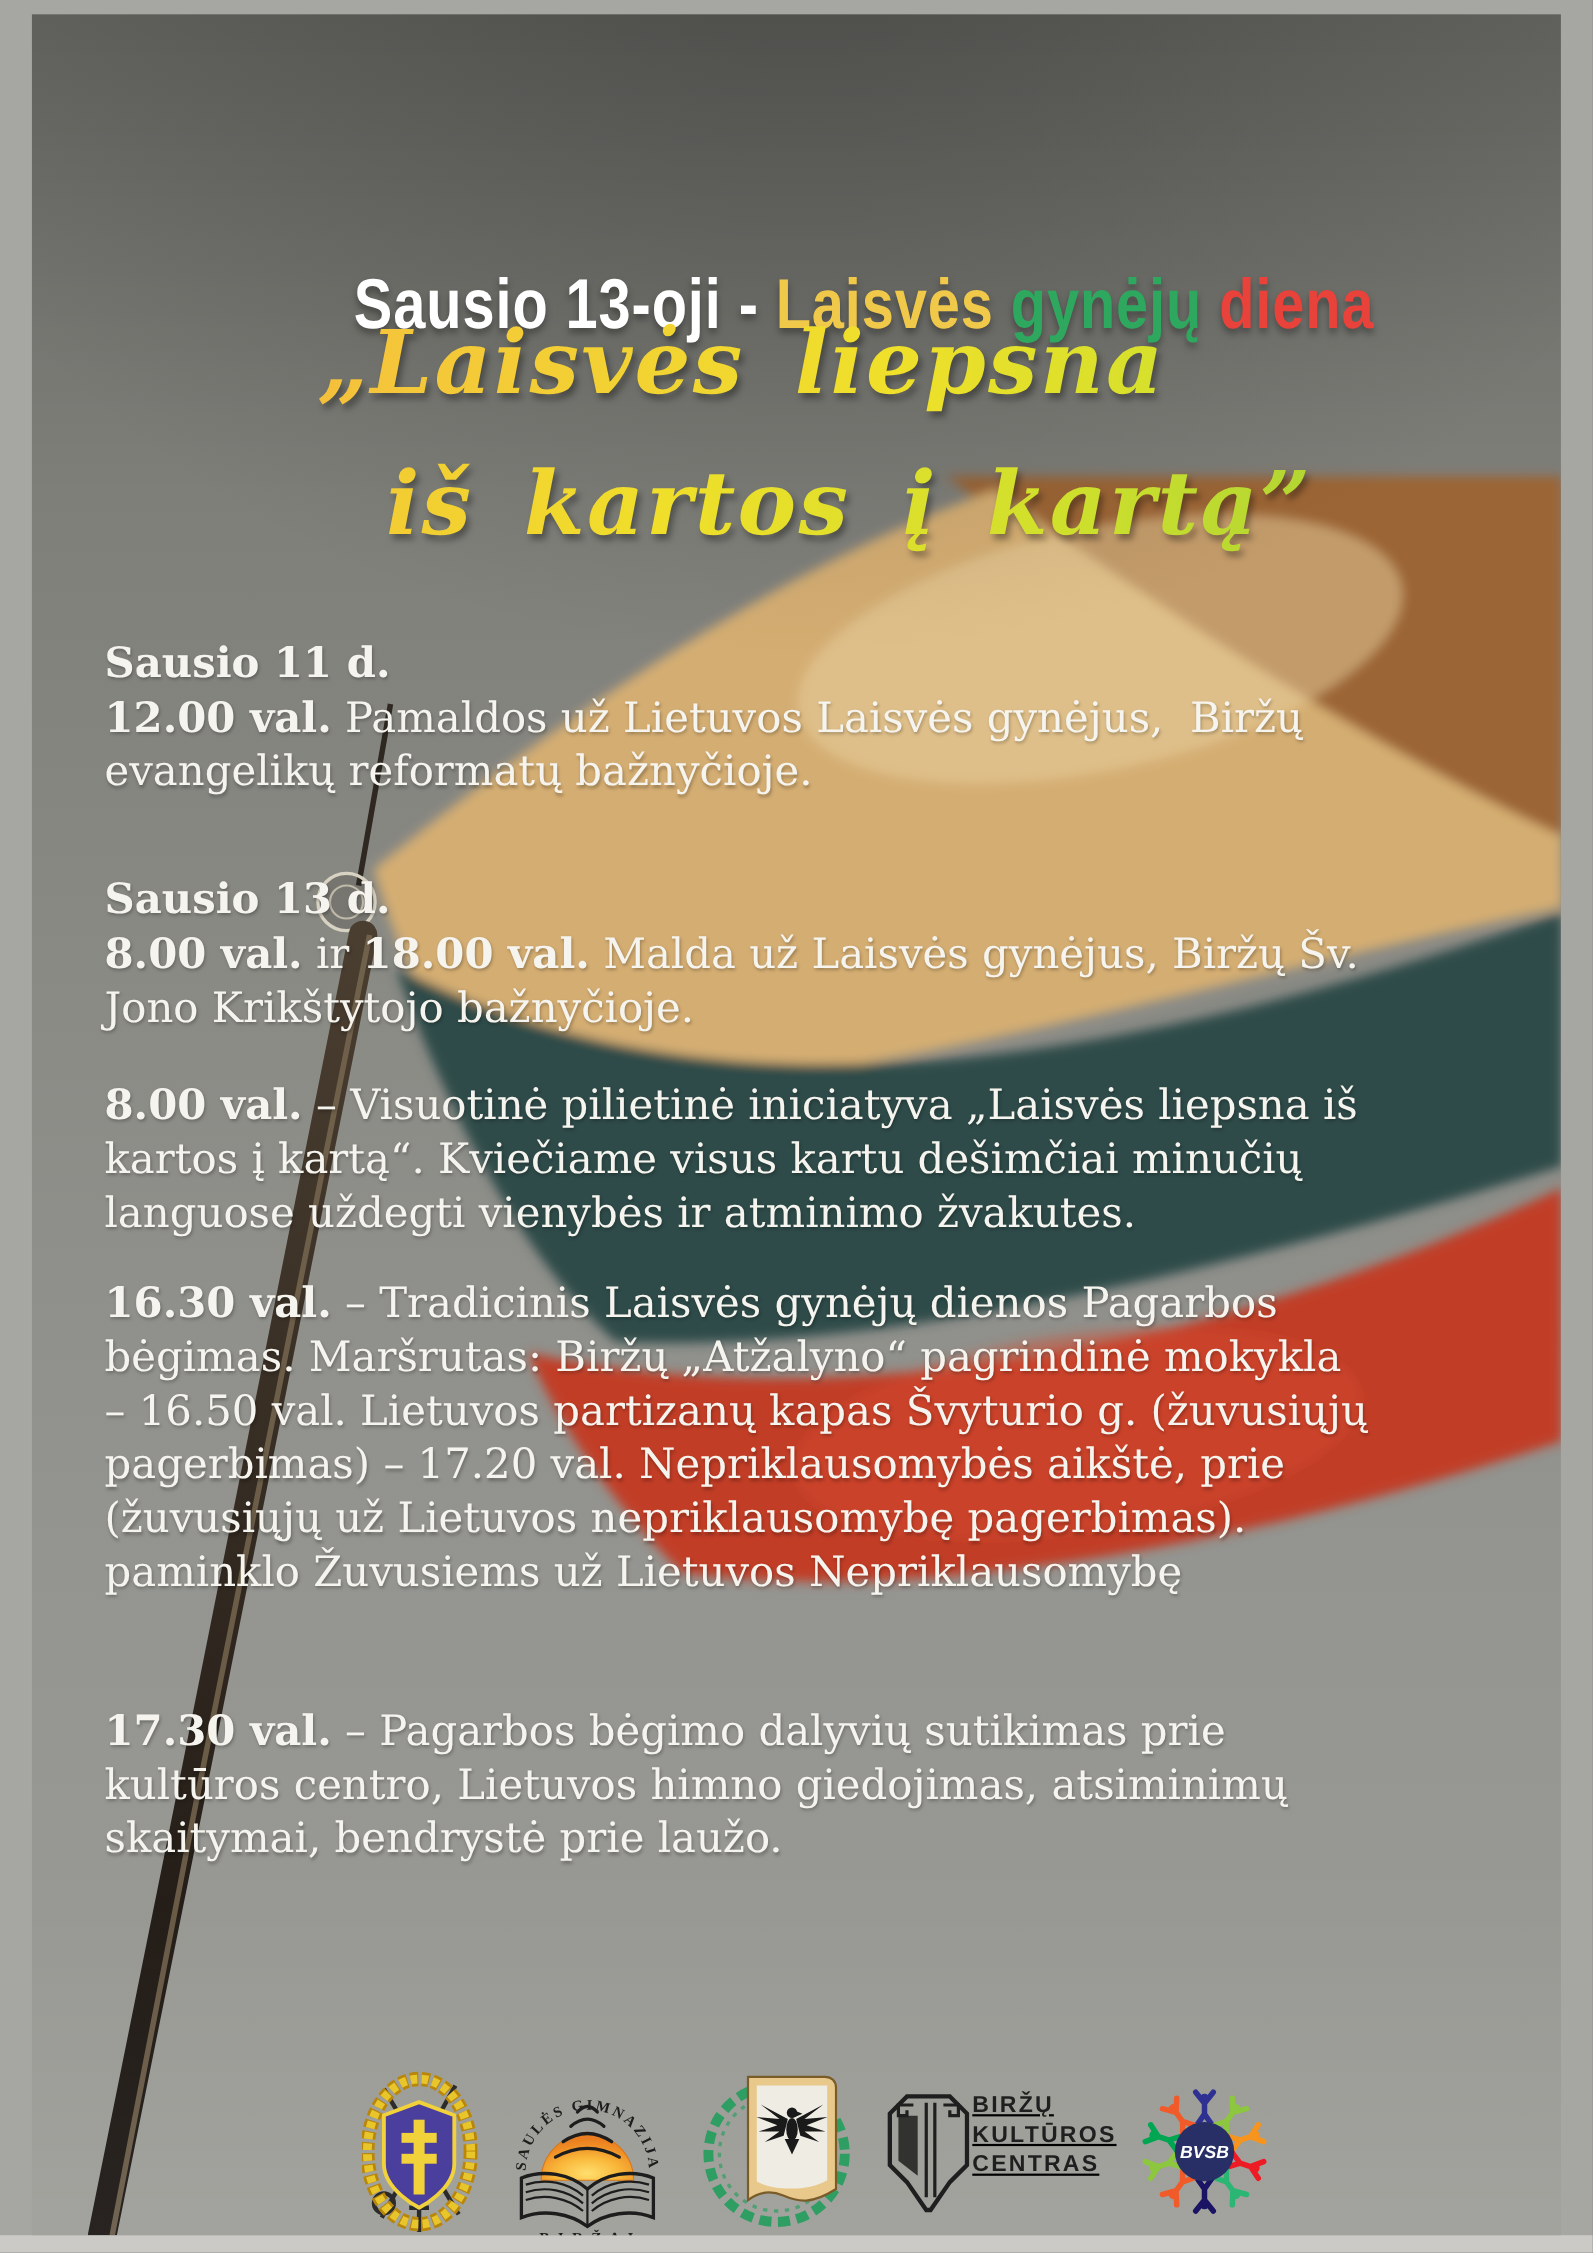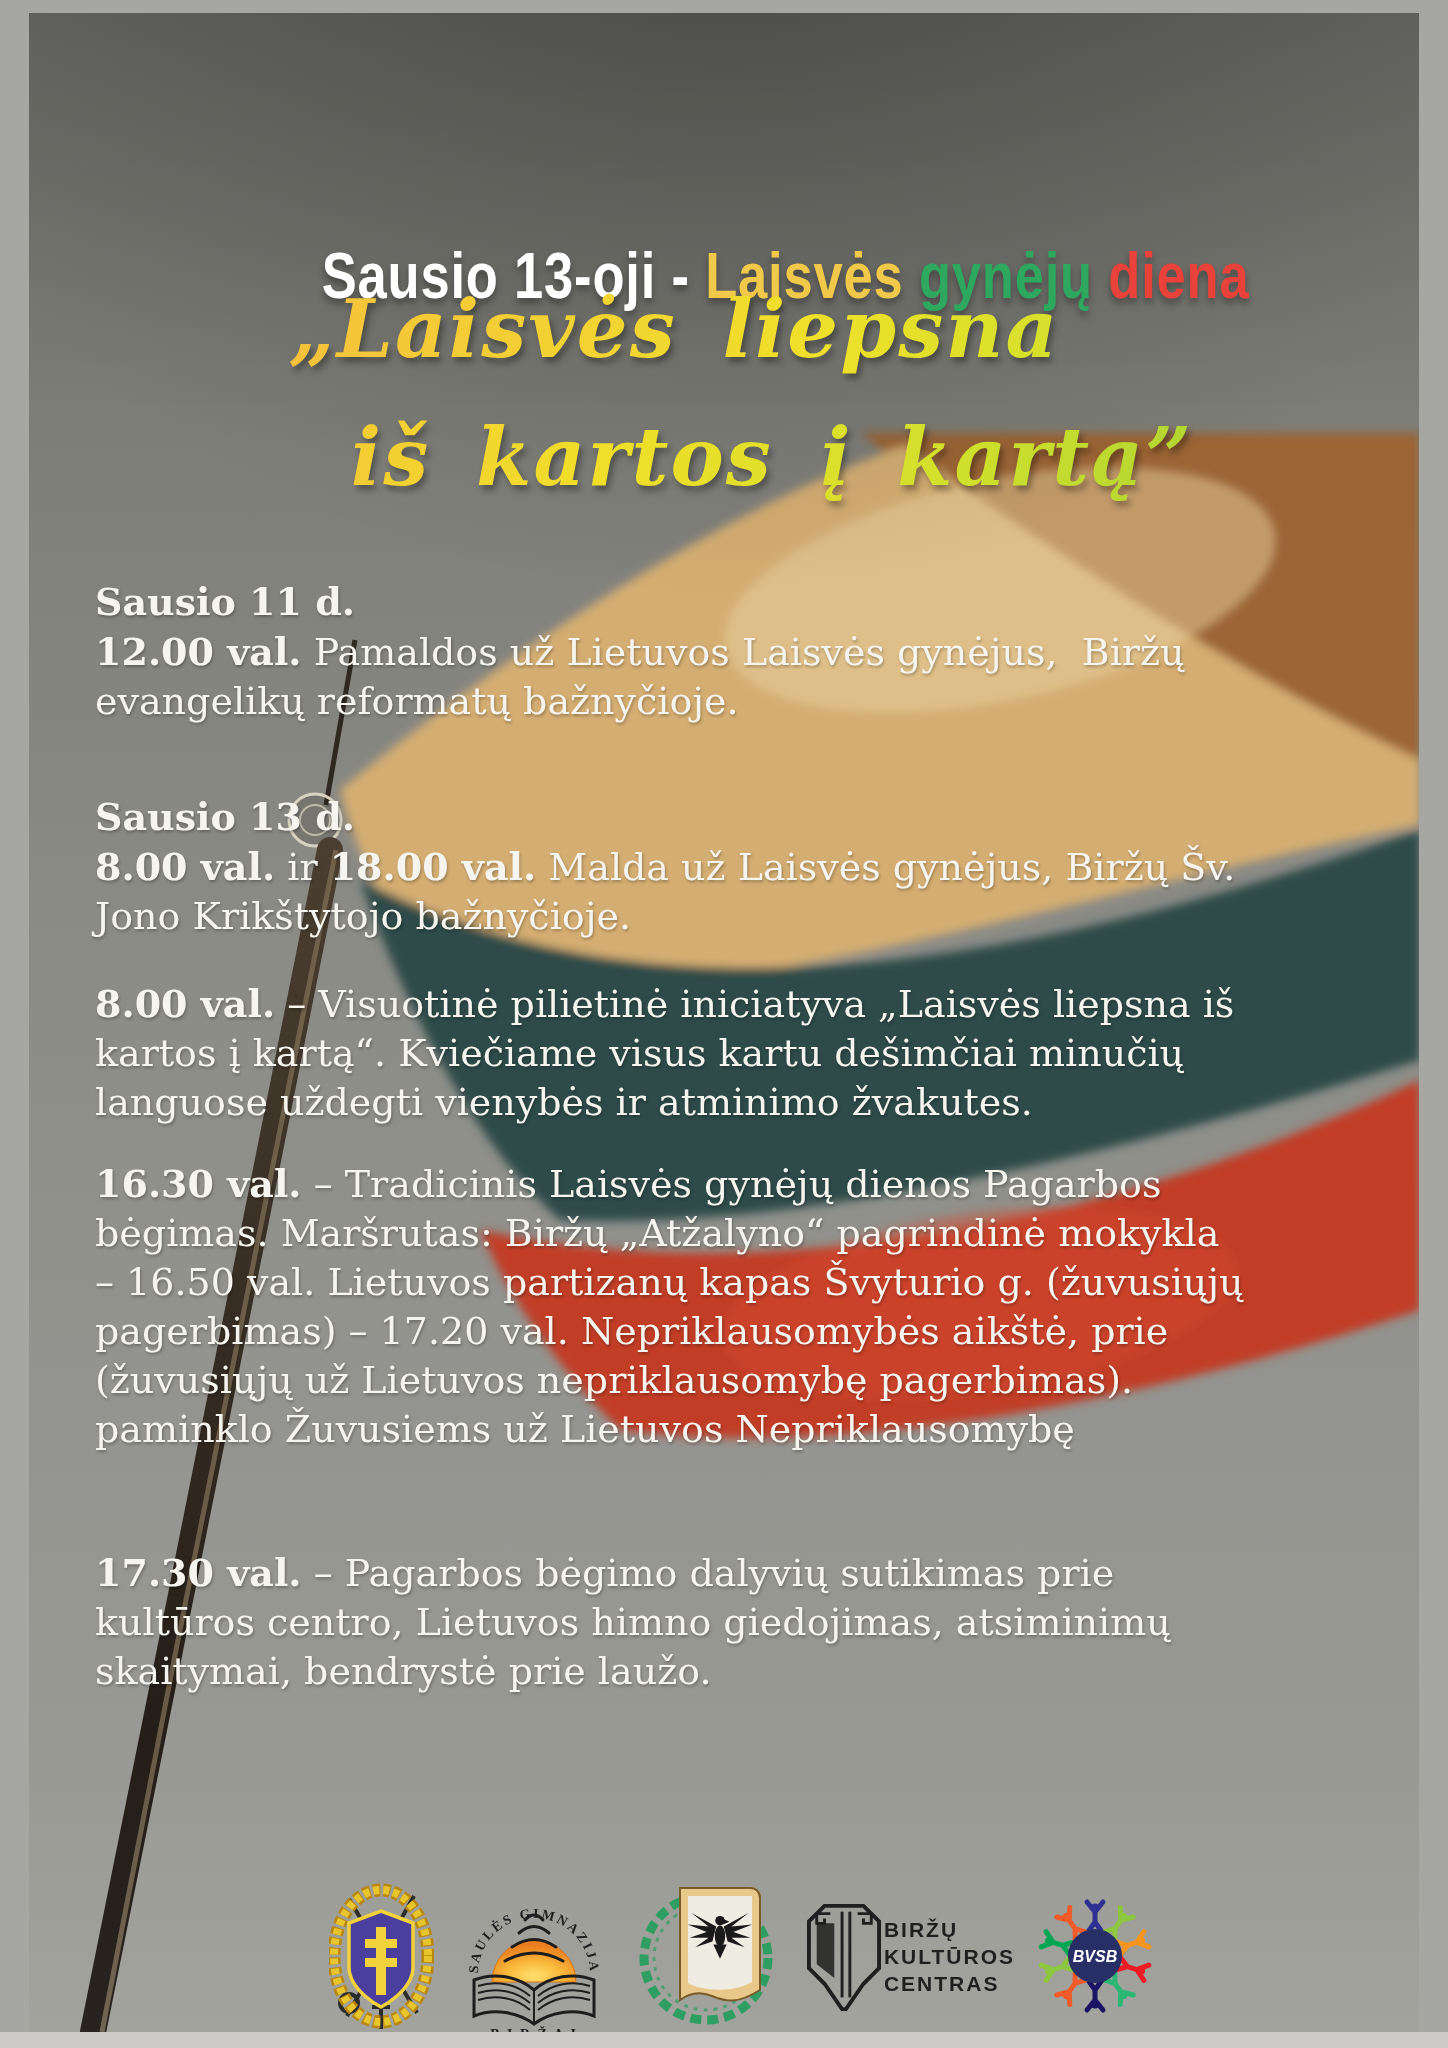--- a/index.html
+++ b/index.html
@@ -35,21 +35,21 @@
   .schedule .line{white-space:pre;}
   .schedule .b{font-weight:700;}
   .schedule .section:nth-of-type(1){margin-bottom:66px;}
   .schedule .section:nth-of-type(2){margin-bottom:38px;}
   .schedule .section:nth-of-type(3){margin-bottom:32px;}
   .schedule .section:nth-of-type(4){margin-bottom:94px;}
 
   .logos{position:absolute;left:300px;top:1862px;width:826px;height:162px;display:flex;
          align-items:center;justify-content:space-between;}
   .logo{flex:0 0 auto;}
-  .bkc{display:flex;align-items:center;}
+  .bkc{display:flex;align-items:flex-start;text-decoration:underline;}
   .bkc-text{font-family:"Liberation Sans",sans-serif;font-weight:700;color:#1f1f1f;
             font-size:21px;line-height:27px;letter-spacing:2px;}
 </style>
 </head>
 <body>
 
 <div class="stage">
   <div class="bottom-strip"></div>
 
   <div class="poster">

